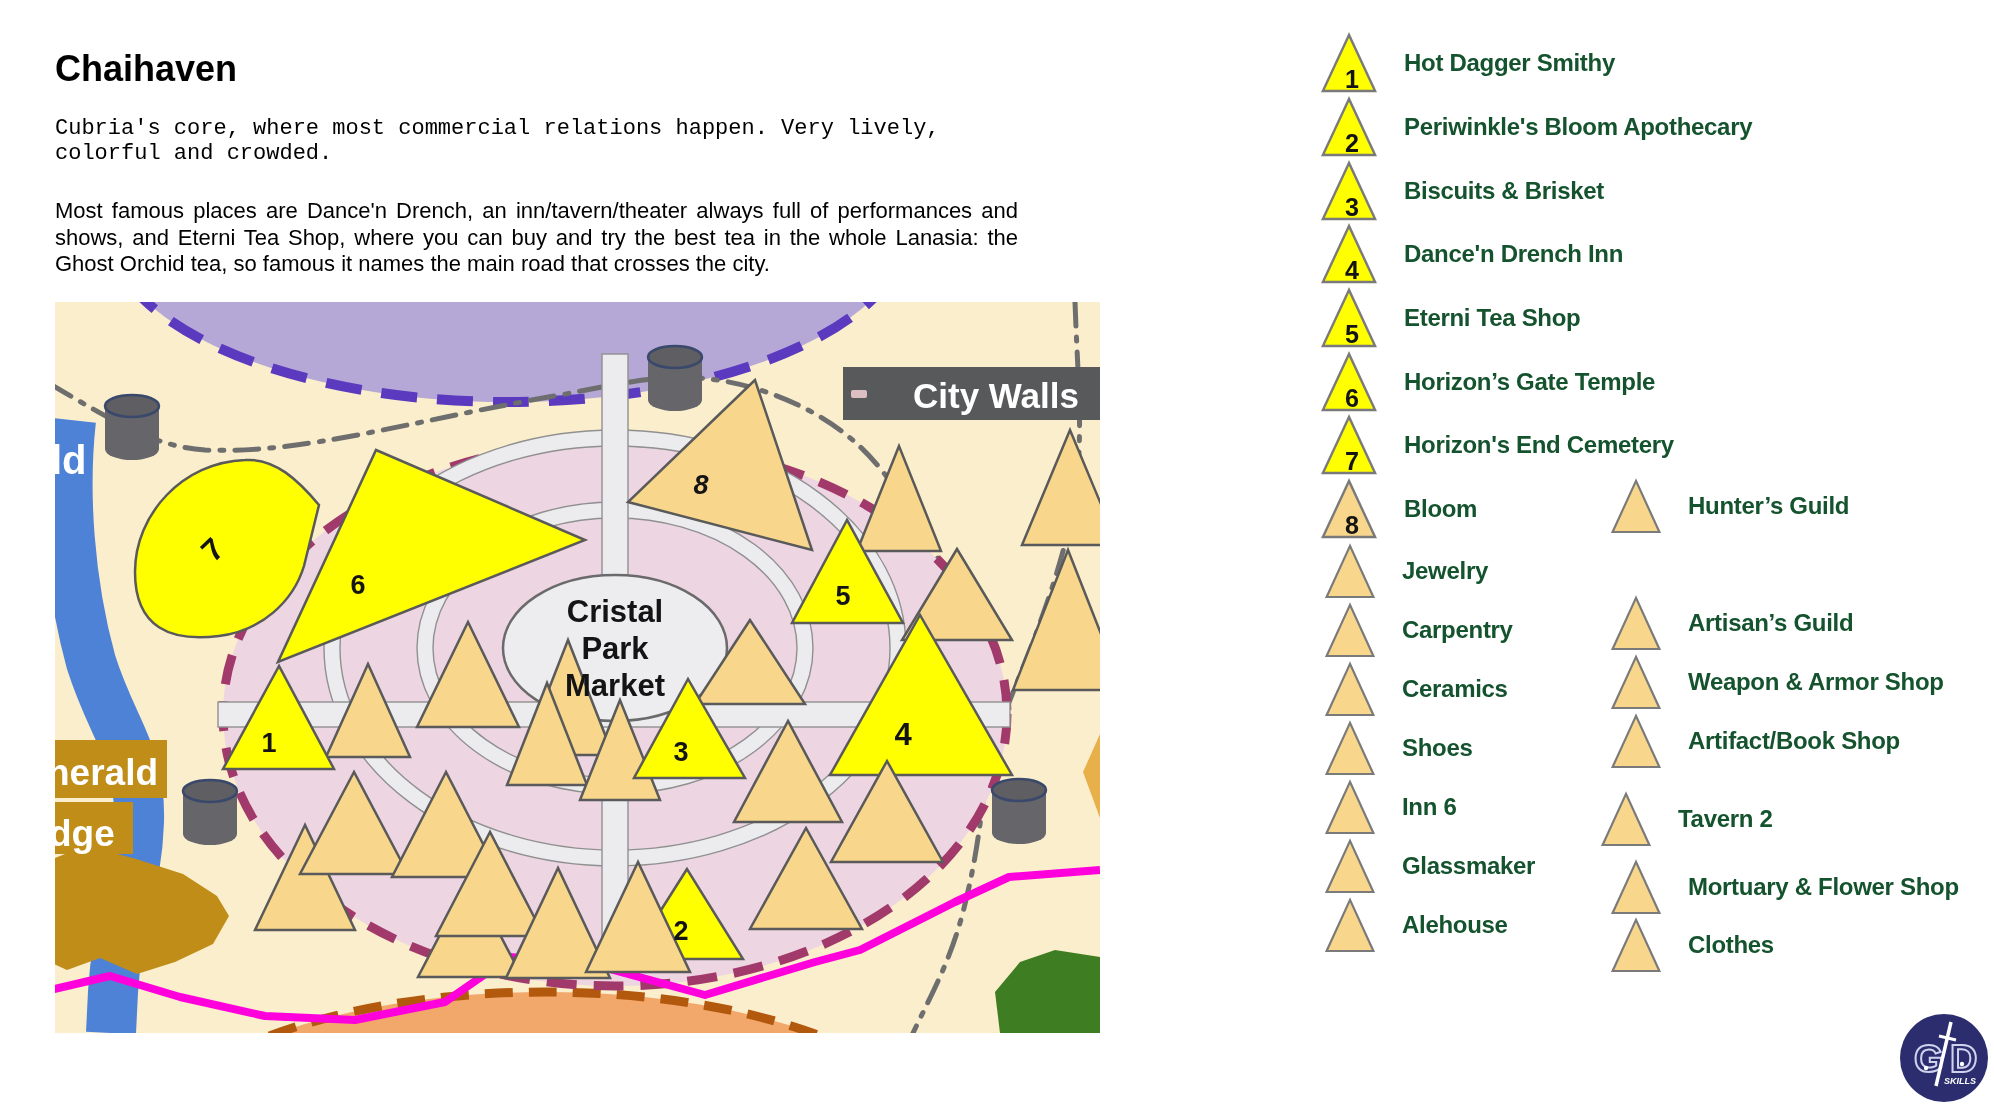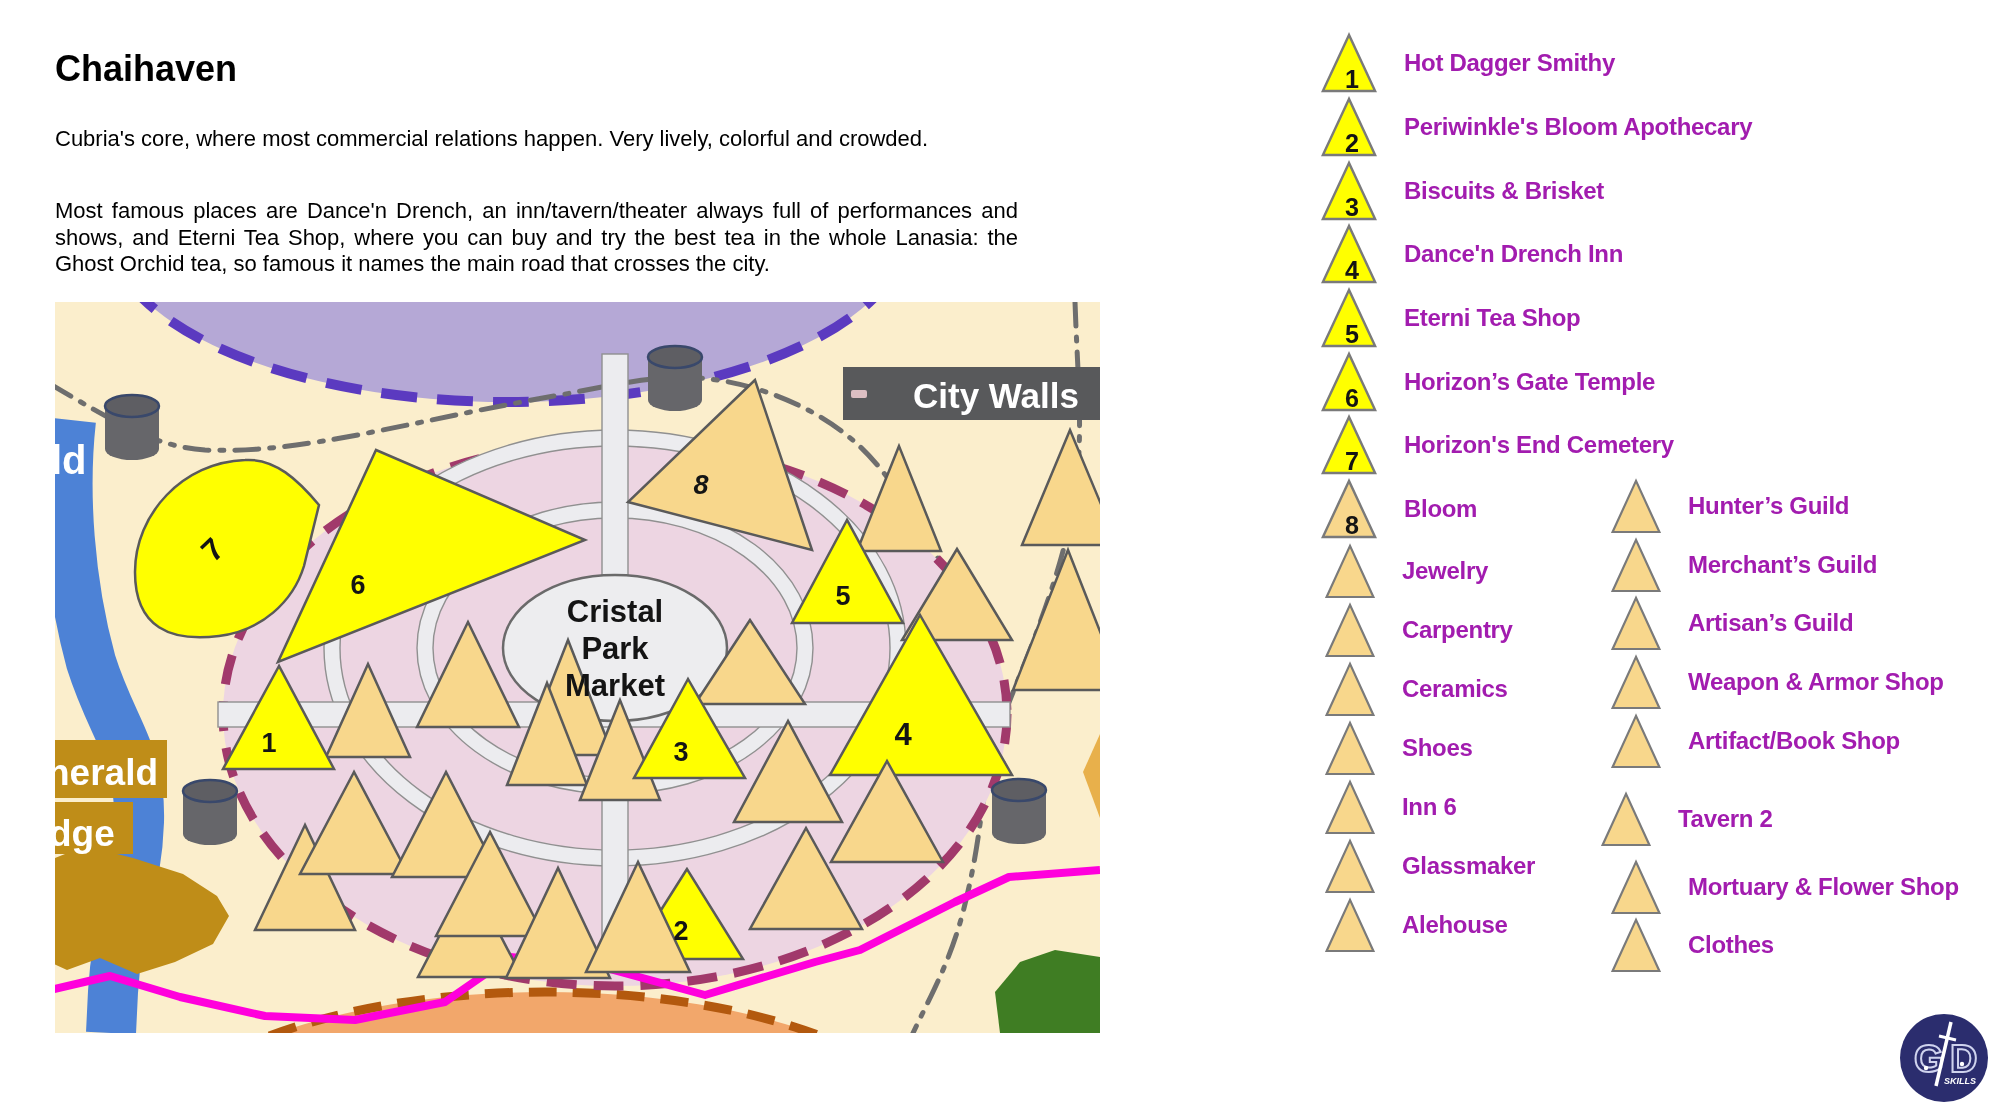--- a/index.html
+++ b/index.html
@@ -1,39 +1,39 @@
 <!DOCTYPE html>
 <html><head>
 <meta charset="utf-8">
 <style>
   html,body{margin:0;padding:0;background:#fff;width:1994px;height:1106px;overflow:hidden;
             font-family:"Liberation Sans",sans-serif;}
   .abs{position:absolute;}
   #page-title{left:55px;top:48px;font-size:36px;font-weight:700;color:#000;letter-spacing:0;}
-  #intro-line{left:55px;top:126px;width:980px;font-size:22px;color:#000;}
+  #intro-line{left:55px;top:116px;width:980px;font-size:22px;color:#000;font-family:Liberation Mono, monospace;}
   #desc-para{left:55px;top:158px;width:963px;font-size:22px;line-height:26.6px;color:#000;
              text-align:justify;margin-top:40px;}
   #map-wrap{left:55px;top:302px;width:1045px;height:731px;}
   #map-wrap svg{display:block;}
 
   
   .mnum{font:700 27px "Liberation Sans",sans-serif;fill:#141414;text-anchor:middle;}
   .mnum-big{font-size:31px;}
   .m8{font-style:italic;}
   .center-label{font:700 31px "Liberation Sans",sans-serif;fill:#141414;text-anchor:middle;}
   .walls-text{font:700 35px "Liberation Sans",sans-serif;fill:#ffffff;}
   .edge-label{font:700 37px "Liberation Sans",sans-serif;fill:#ffffff;}
   .dashdot{stroke:#6E6E6E;stroke-width:5;fill:none;stroke-dasharray:24 11 4 11;stroke-linecap:round;}
   .ringline{fill:none;stroke:#909090;stroke-width:1.4;}
   .ringband{fill:none;stroke:#ECECEF;stroke-width:16;}
 
   
   #legend{left:1320px;top:30px;width:674px;height:970px;}
   .lrow{position:absolute;display:flex;align-items:center;gap:26px;}
-  .llabel{font-weight:700;font-size:24px;color:#a21caf;letter-spacing:-0.3px;white-space:nowrap;}
+  .llabel{font-weight:700;font-size:24px;color:#14532d;letter-spacing:-0.3px;white-space:nowrap;}
   .lnum{font:700 26px "Liberation Sans",sans-serif;fill:#141414;text-anchor:middle;}
   #logo{left:1898px;top:1012px;}
 </style>
 </head>
 <body>
 
 <div class="abs" id="page-title">Chaihaven</div>
 <div class="abs" id="intro-line">Cubria's core, where most commercial relations happen. Very lively, colorful and crowded.</div>
 <div class="abs" id="desc-para">Most famous places are Dance'n Drench, an inn/tavern/theater always full of performances and shows, and Eterni Tea Shop, where you can buy and try the best tea in the whole Lanasia: the Ghost Orchid tea, so famous it names the main road that crosses the city.</div>
 
@@ -255,26 +255,20 @@
       </svg>
     <span class="llabel">Alehouse</span>
   </div>
 
   <div class="lrow" style="top:447px;left:290px">
     <svg width="52" height="58" viewBox="0 0 60 66">
         <polygon points="30,4 3,63 57,63" stroke="#7a7a7a" stroke-width="2.5" fill="#F8D78C"></polygon>
       </svg>
     <span class="llabel">Hunter’s Guild</span>
   </div>
-  <div class="lrow" style="top:506px;left:290px">
-    <svg width="52" height="58" viewBox="0 0 60 66">
-        <polygon points="30,4 3,63 57,63" stroke="#7a7a7a" stroke-width="2.5" fill="#F8D78C"></polygon>
-      </svg>
-    <span class="llabel">Merchant’s Guild</span>
-  </div>
   <div class="lrow" style="top:564px;left:290px">
     <svg width="52" height="58" viewBox="0 0 60 66">
         <polygon points="30,4 3,63 57,63" stroke="#7a7a7a" stroke-width="2.5" fill="#F8D78C"></polygon>
       </svg>
     <span class="llabel">Artisan’s Guild</span>
   </div>
   <div class="lrow" style="top:623px;left:290px">
     <svg width="52" height="58" viewBox="0 0 60 66">
         <polygon points="30,4 3,63 57,63" stroke="#7a7a7a" stroke-width="2.5" fill="#F8D78C"></polygon>
       </svg>

